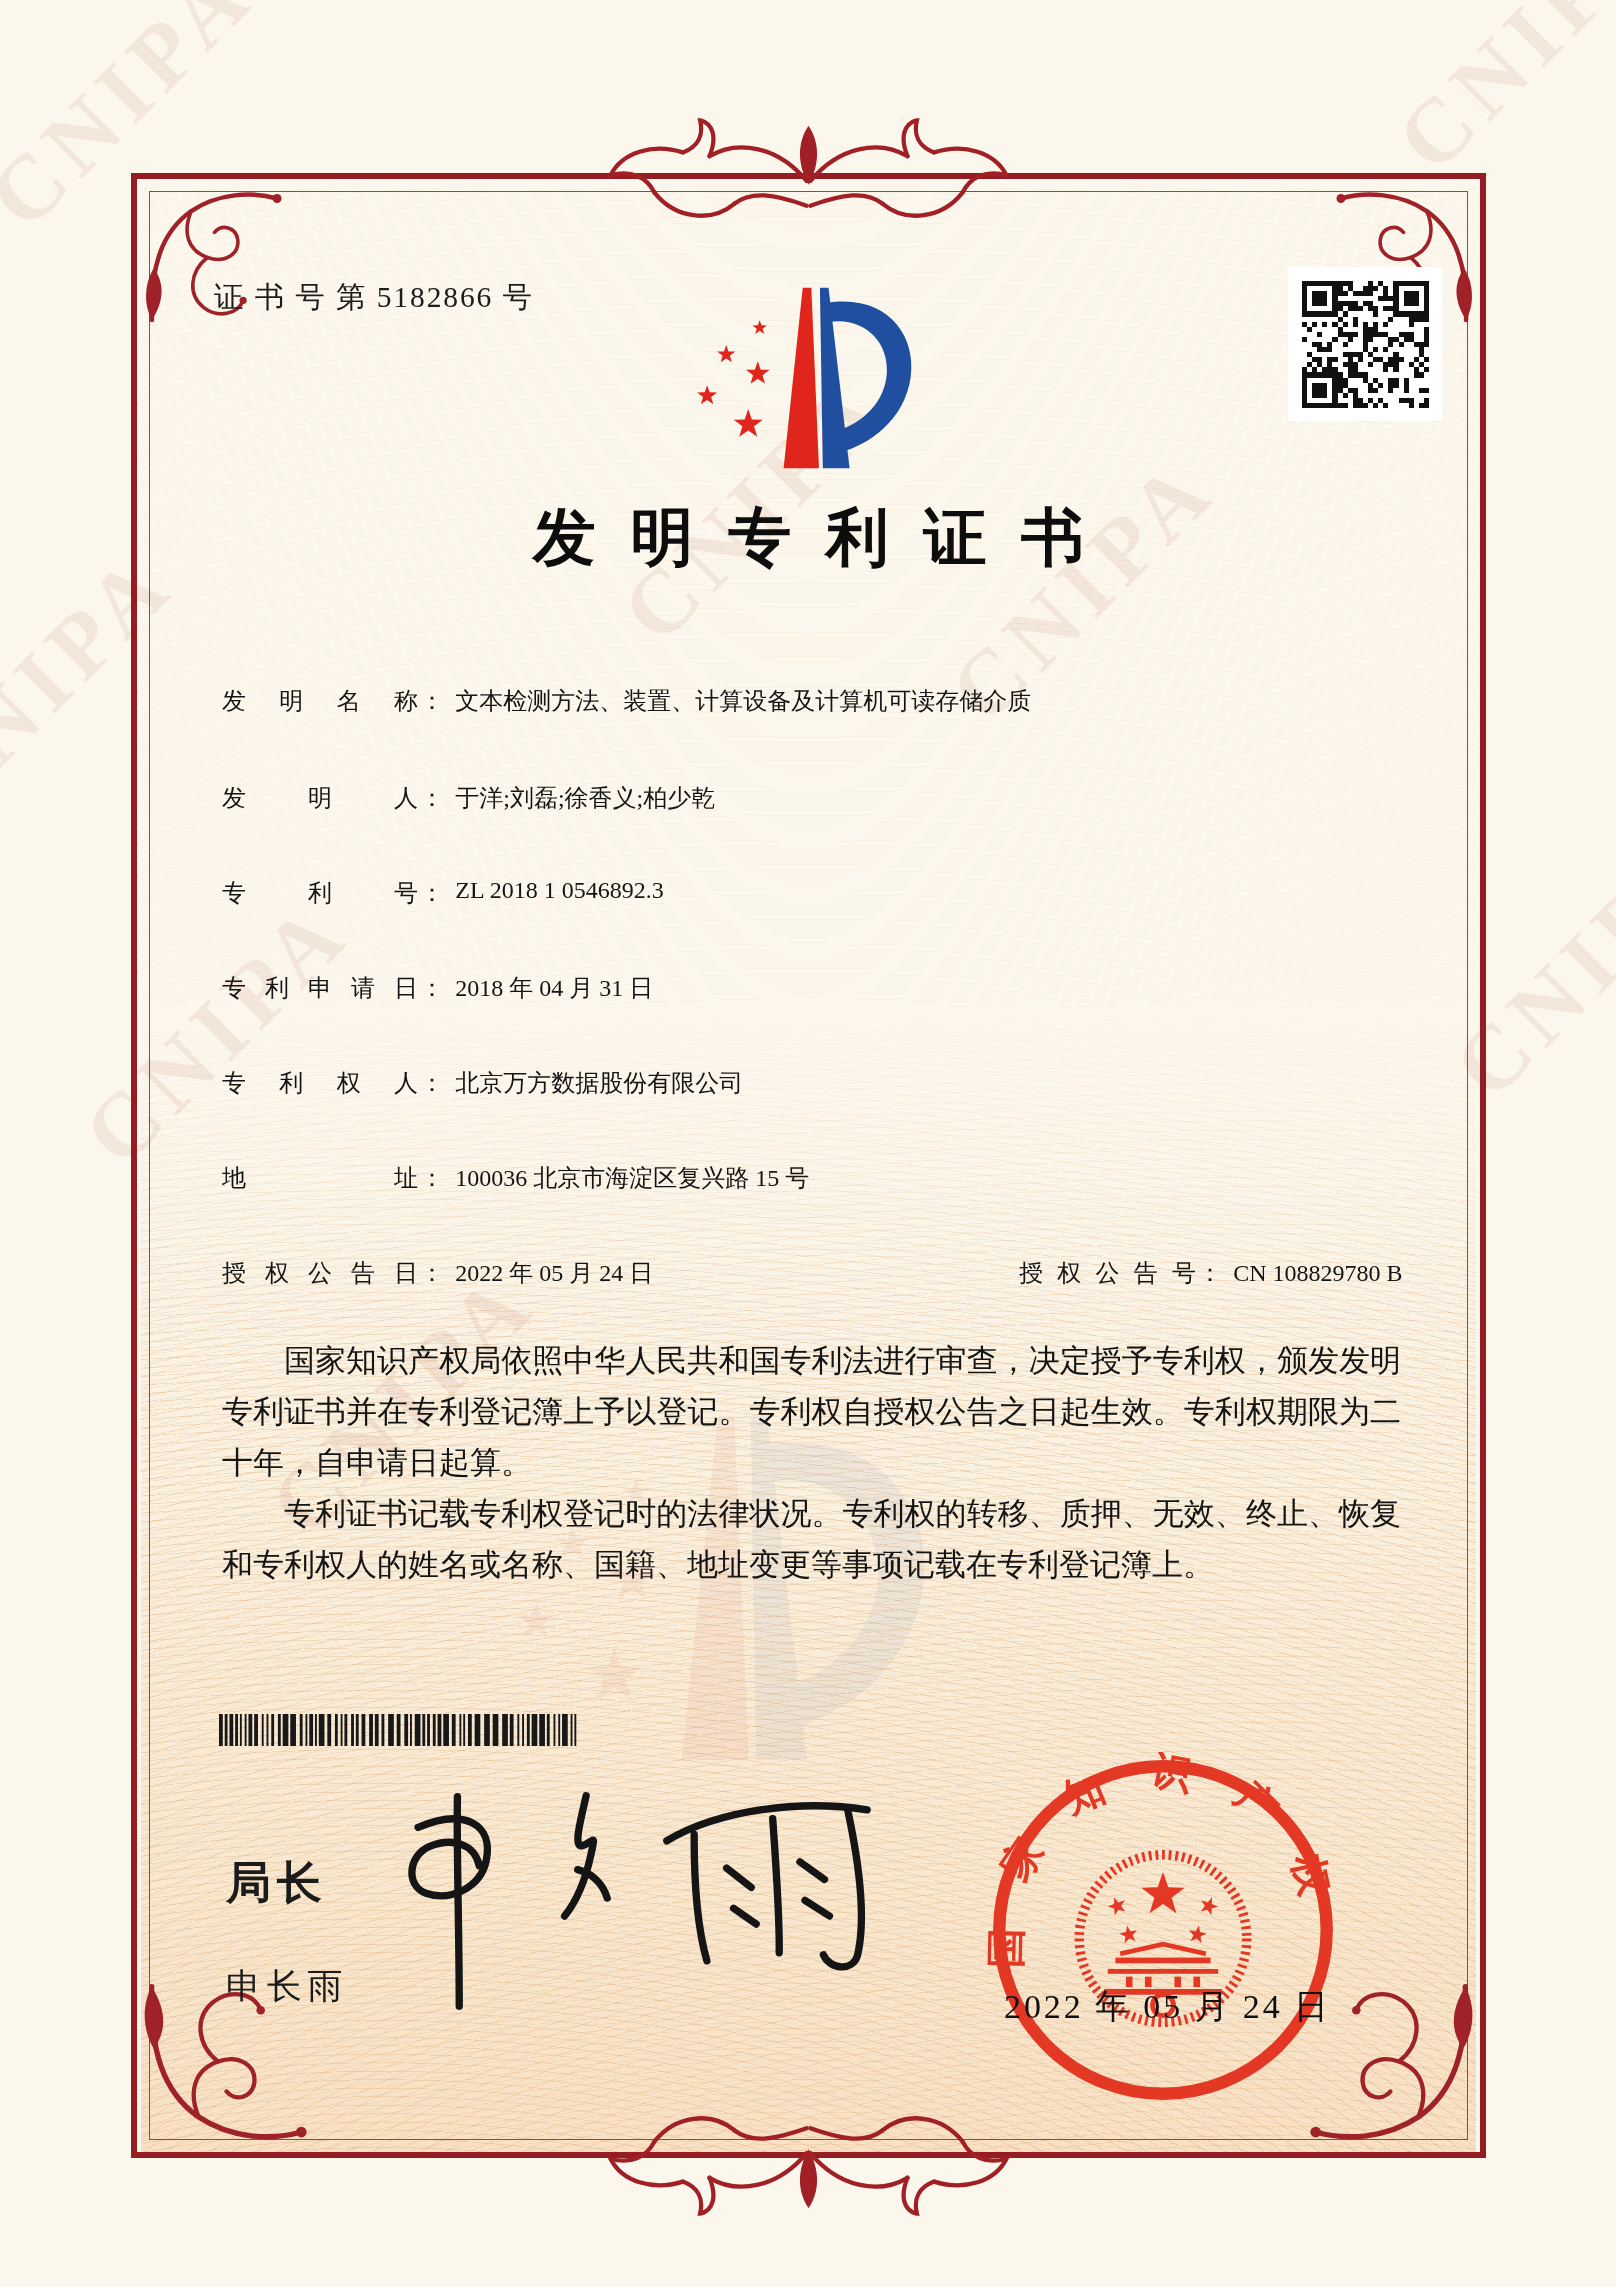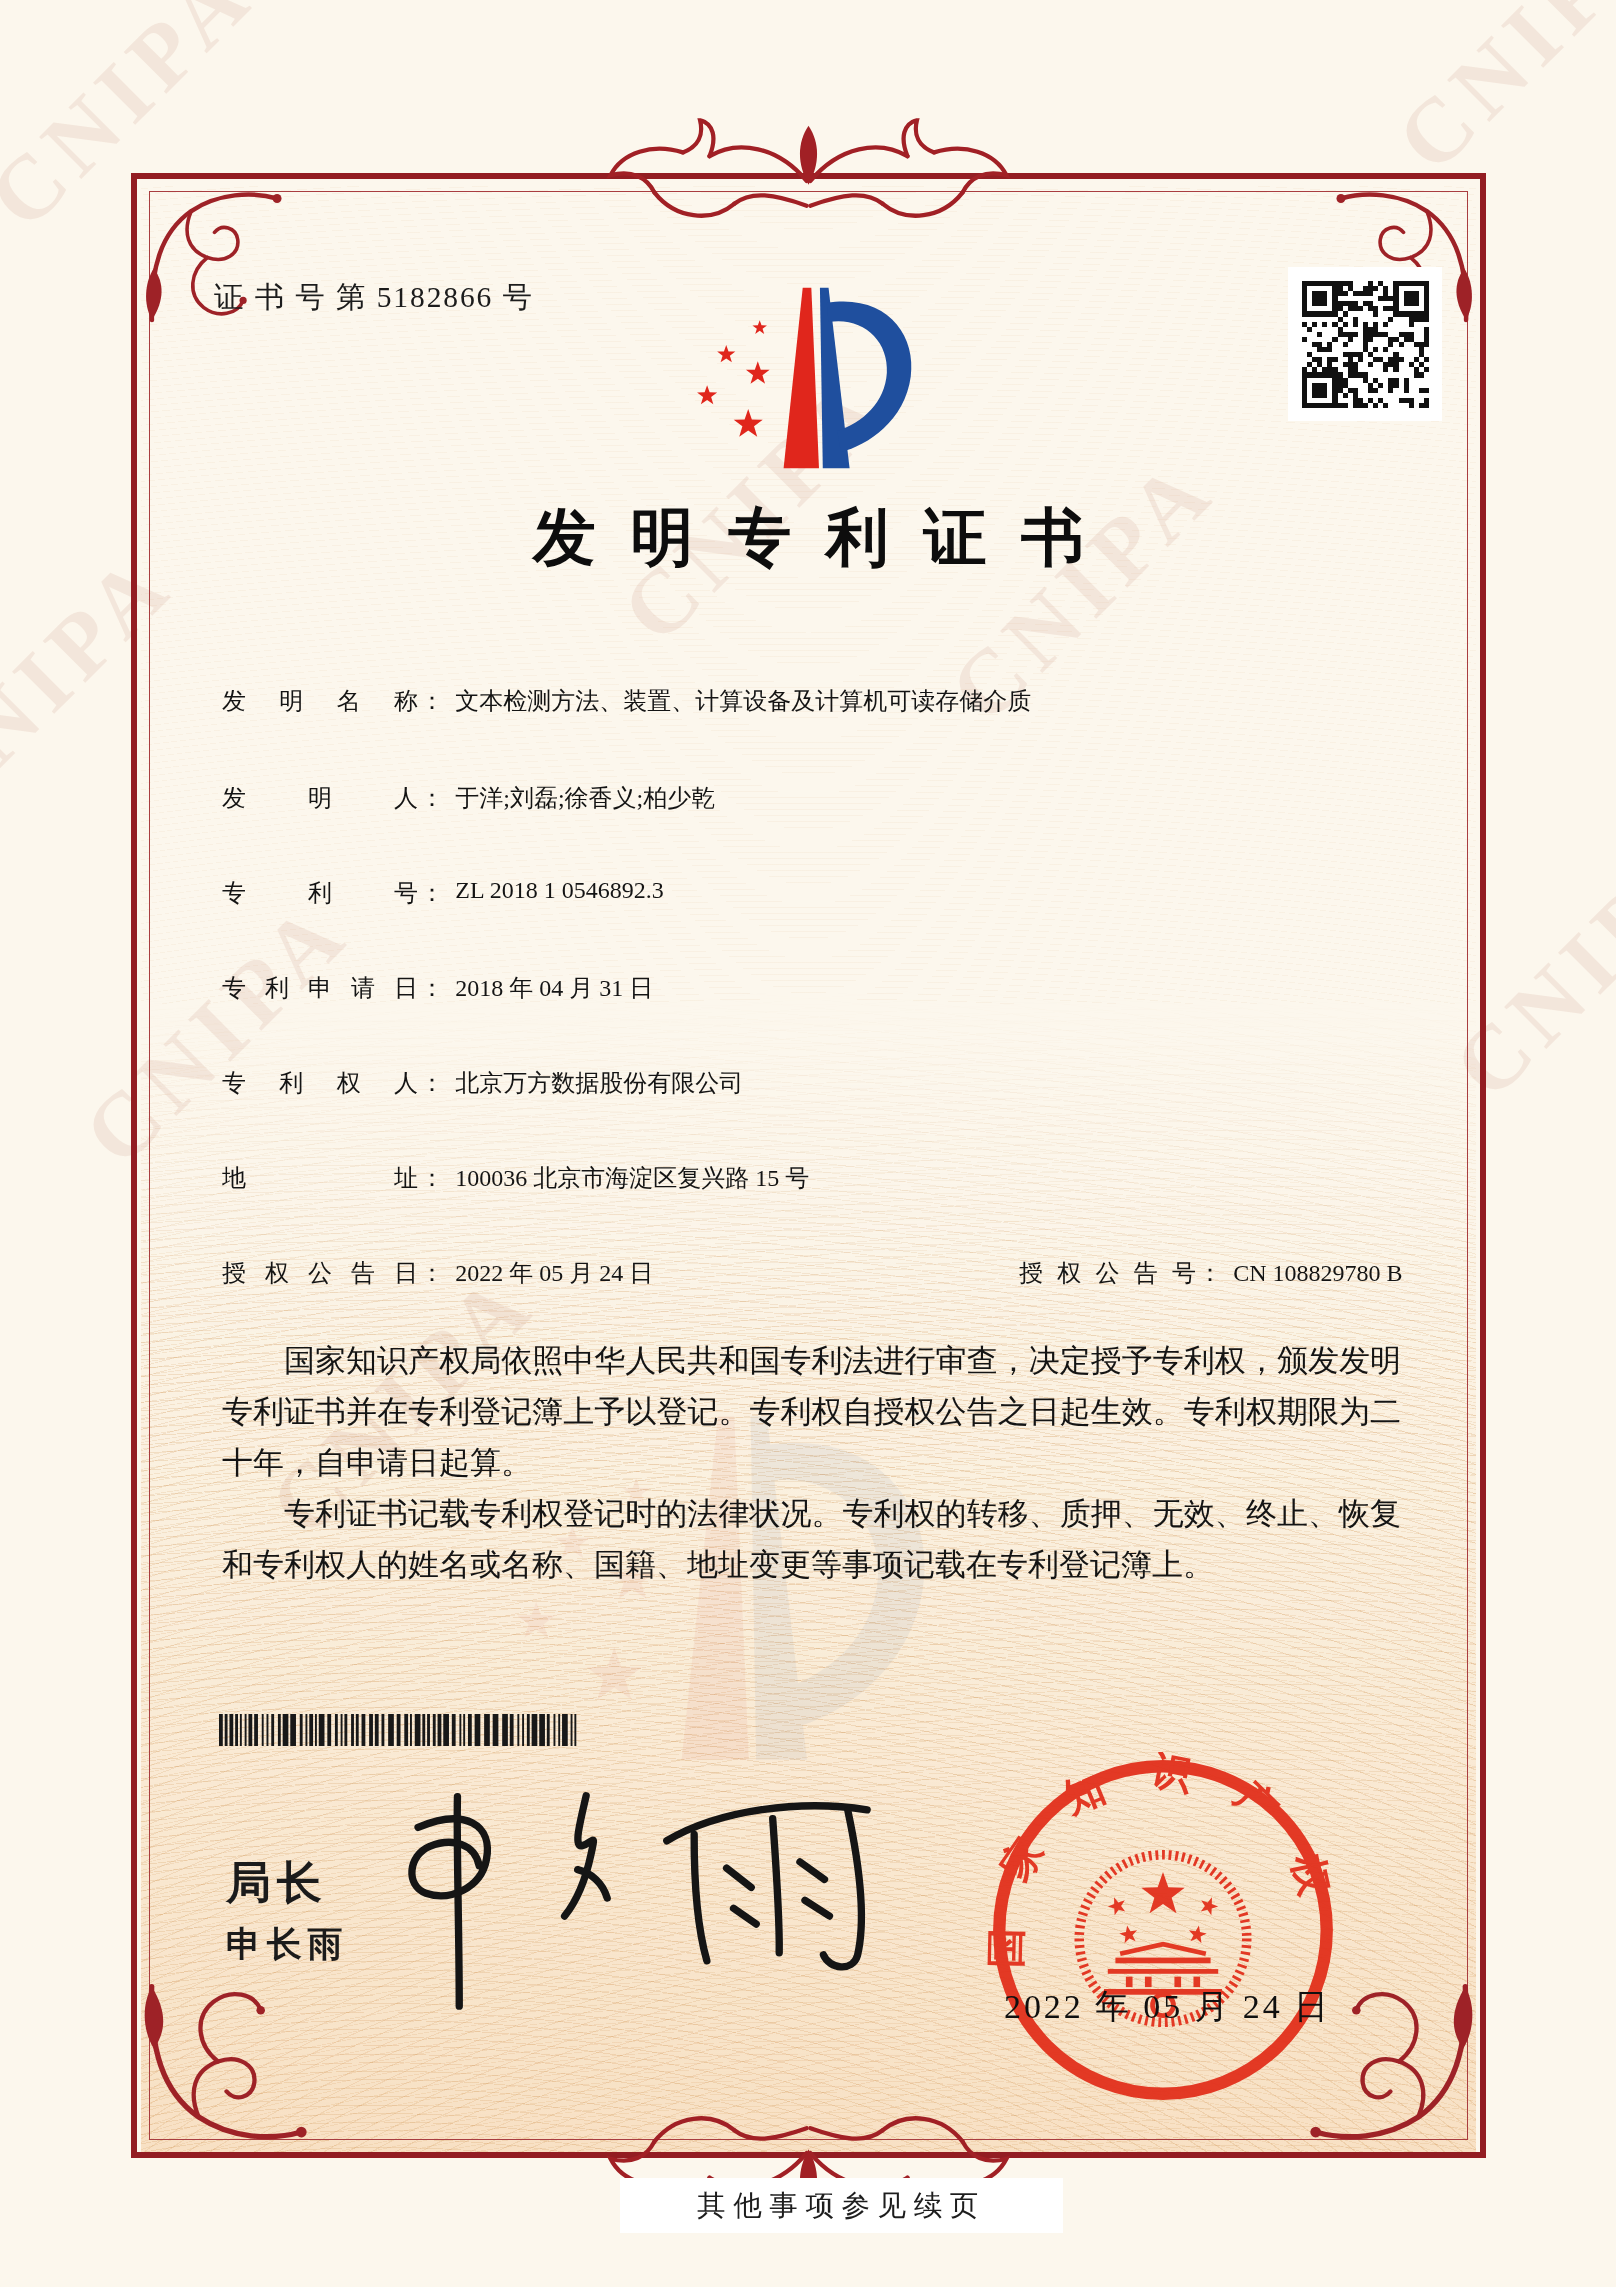--- a/index.html
+++ b/index.html
@@ -46,21 +46,21 @@
   .f-label.narrow{width:177px;}
   .f-colon{margin:0 11.4px 0 1.9px;}
   .grp{display:flex;align-items:baseline;}
   .grp.right{position:absolute;left:797px;top:0;}
   
   .body-text{position:absolute;left:222px;top:1337px;width:1179px;z-index:4;font-size:31px;line-height:51px;text-align:justify;font-family:Liberation Mono, monospace;}
   .body-text p{margin:0;text-indent:2em;}
   
   .barcode{position:absolute;left:219px;top:1714px;width:363px;height:32px;z-index:4;}
   .officer-title{position:absolute;left:226px;top:1853px;z-index:4;font-family:"Liberation Sans","DejaVu Sans",sans-serif;font-weight:700;font-size:45px;letter-spacing:5.7px;color:#1b1b1b;}
-  .officer-name{position:absolute;left:226px;top:1921px;z-index:4;font-family:"Liberation Sans","DejaVu Sans",sans-serif;font-weight:700;font-size:35px;letter-spacing:5.7px;color:#1b1b1b;}
+  .officer-name{position:absolute;left:226px;top:1963px;z-index:4;font-family:"Liberation Sans","DejaVu Sans",sans-serif;font-weight:400;font-size:35px;letter-spacing:5.7px;color:#1b1b1b;}
   .signature{position:absolute;left:373px;top:1777px;width:533px;height:249px;z-index:4;transform:rotate(-2deg);}
   .seal{position:absolute;left:985px;top:1752px;width:356px;height:356px;z-index:5;opacity:0.95;}
   .seal-date{position:absolute;left:1004px;top:1984px;z-index:6;font-size:34px;letter-spacing:2.9px;color:#101010;white-space:nowrap;}
   .page-info{position:absolute;left:0;right:0;top:2094px;z-index:4;text-align:center;font-size:26px;letter-spacing:4.8px;color:#222;}
   .continuation{position:absolute;left:620px;top:2178px;width:443px;height:55px;background:#ffffff;z-index:4;display:flex;align-items:center;justify-content:center;font-size:28.5px;letter-spacing:7.6px;color:#1d1d1d;}
 </style>
 </head>
 <body>
 
 <div class="page">
@@ -598,16 +598,15 @@
       <rect x="148" y="236" width="7" height="11" stroke="none"></rect>
       <rect x="168" y="236" width="7" height="11" stroke="none"></rect>
       <rect x="199" y="236" width="7" height="11" stroke="none"></rect>
       <rect x="219" y="236" width="7" height="11" stroke="none"></rect>
       <rect x="125" y="249" width="124" height="6" stroke="none"></rect>
       <circle cx="187" cy="266" r="11" fill="none" stroke-width="5"></circle>
     </g>
   </svg>
   <div class="seal-date">2022 年 05 月 24 日</div>
 
-  <div class="continuation">其他事项参见续页</div>
 
 </div>
 
 
 </body></html>

